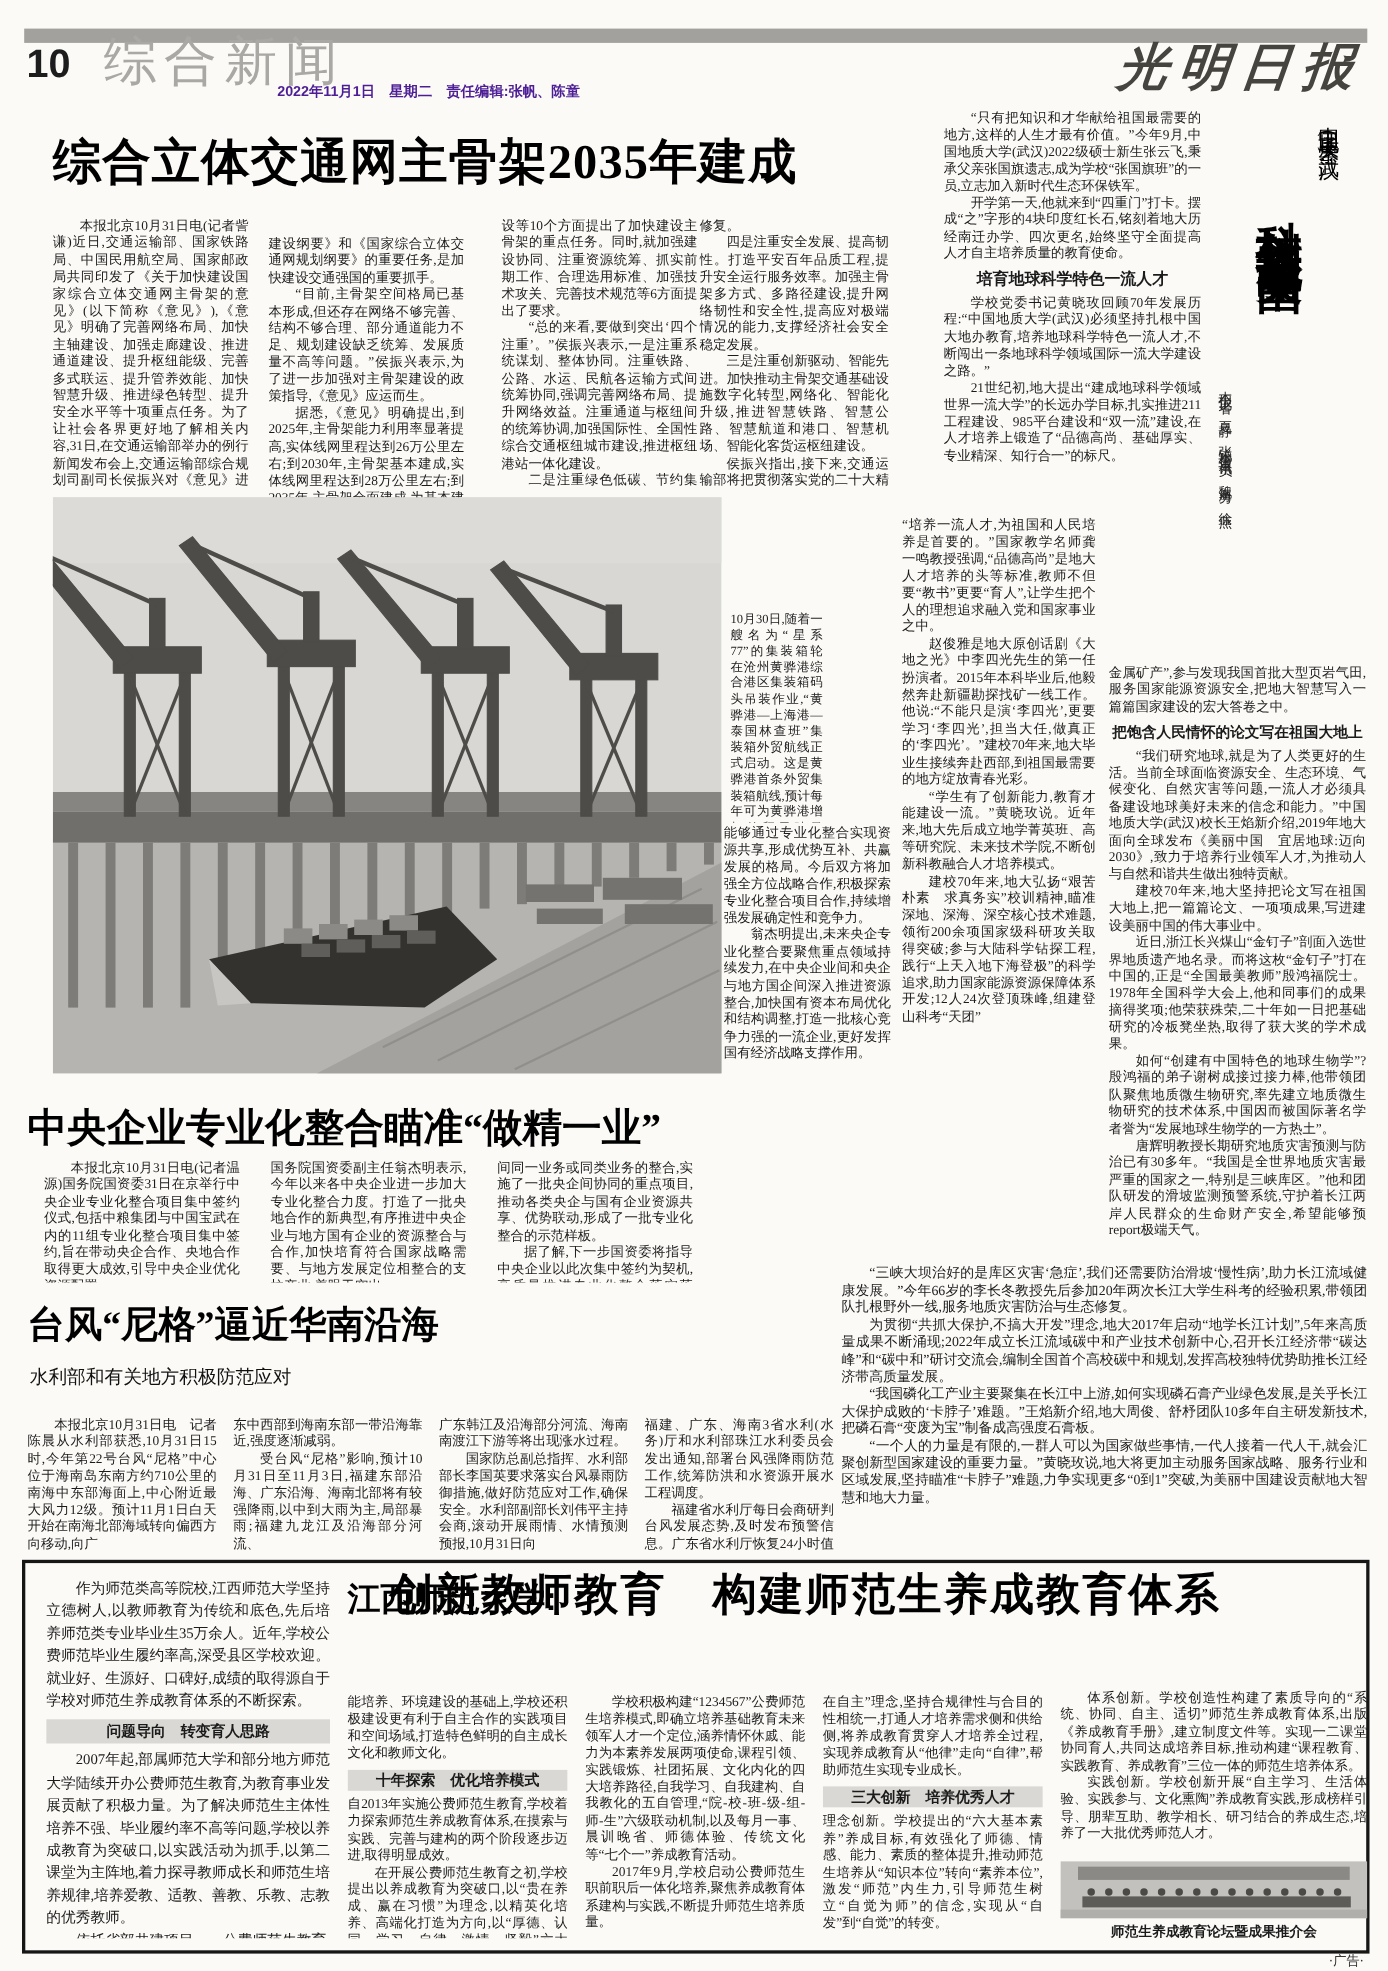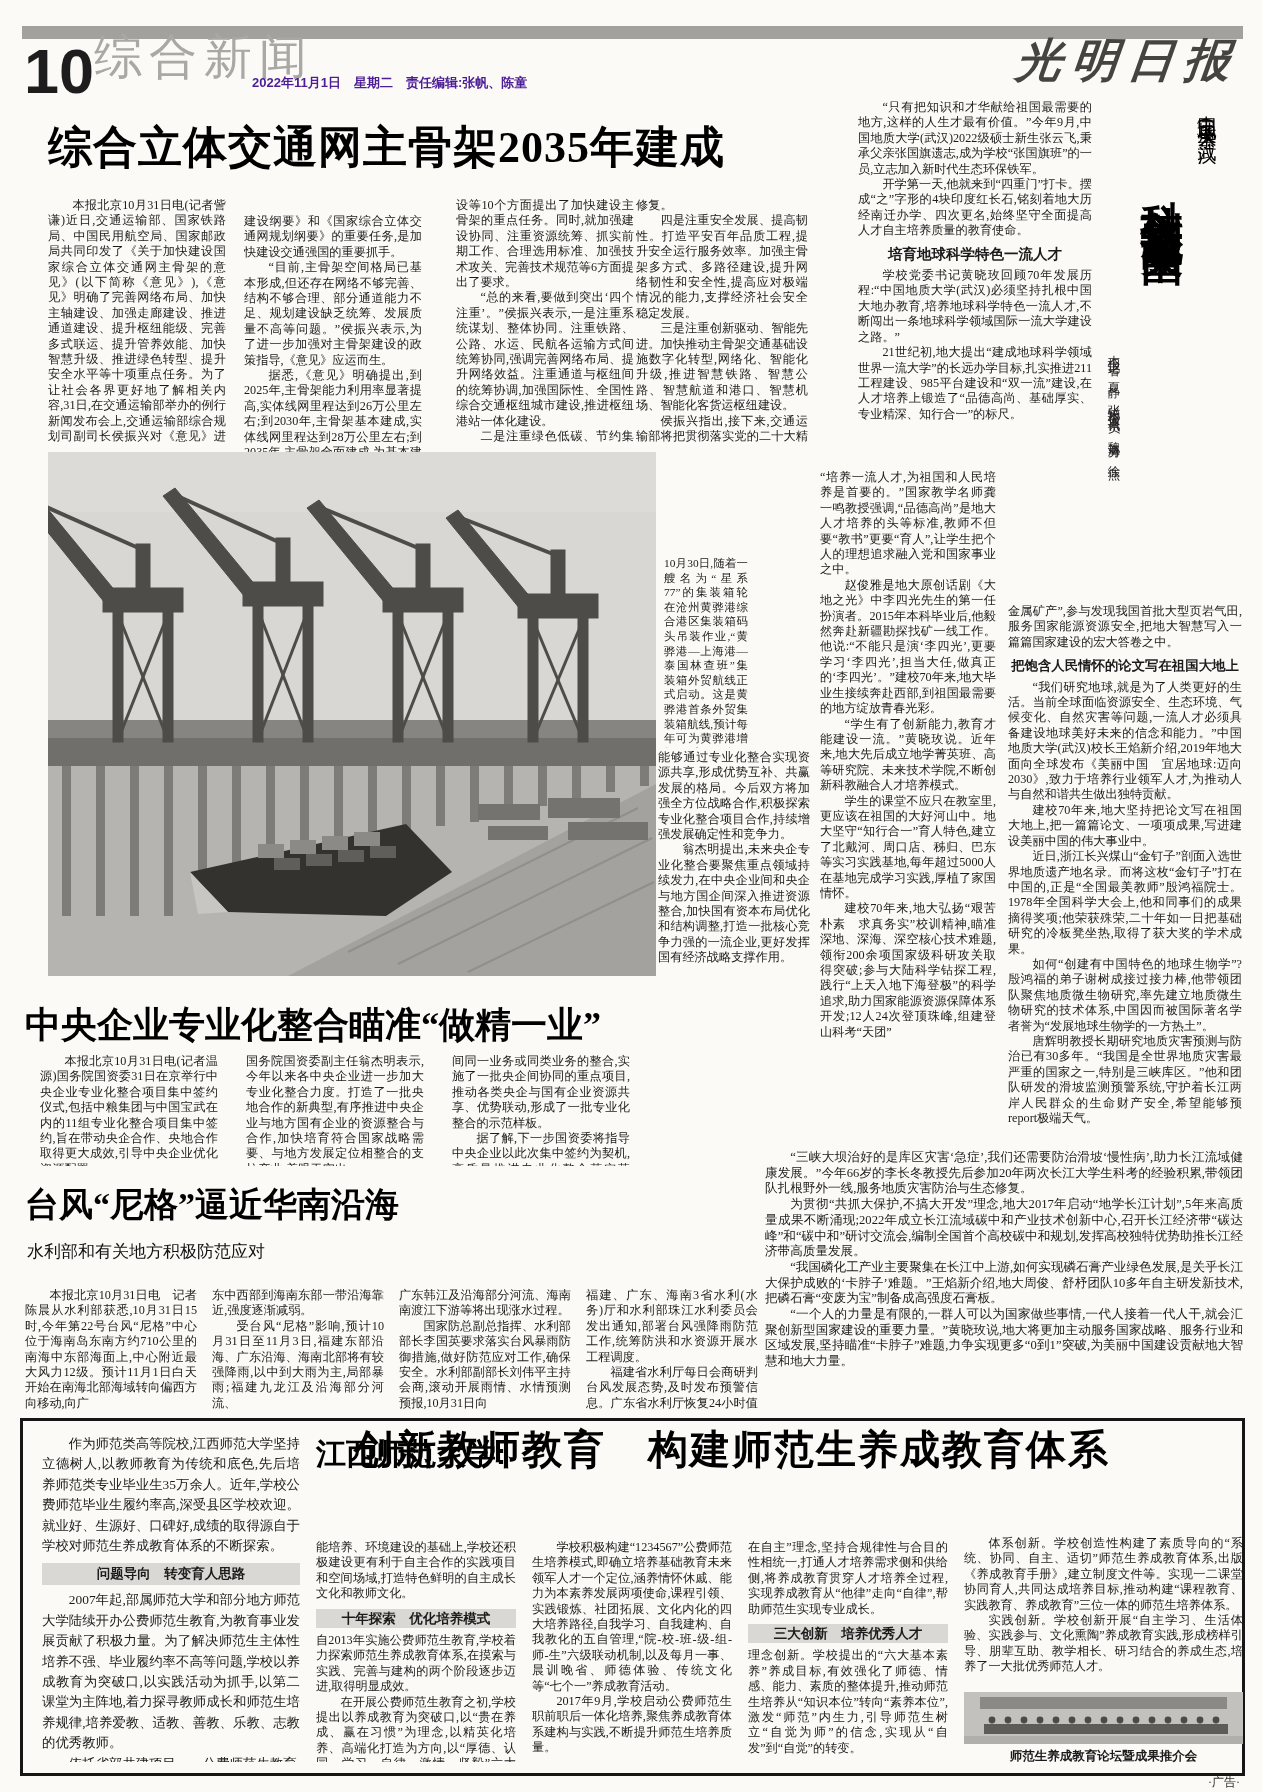--- a/index.html
+++ b/index.html
@@ -1,21 +1,21 @@
 <!DOCTYPE html>
 <html><head>
 <meta charset="utf-8">
 <style>
   html,body{margin:0;padding:0;}
   body{width:1262px;height:1792px;position:relative;background:#fbfaf7;font-family:"Liberation Serif",serif;color:#1b1b1b;overflow:hidden;}
   .abs{position:absolute;}
   .serif{font-family:"Liberation Serif",serif;}
   
   .topbar{left:22px;top:26px;width:1221px;height:13px;background:#a2a19e;}
-  .pagenum{left:24px;top:40px;font-size:63px;font-weight:700;font-family:"Liberation Sans",sans-serif;color:#1d1d1d;line-height:1;}
+  .pagenum{left:24px;top:40px;font-size:36px;font-weight:700;font-family:"Liberation Sans",sans-serif;color:#1d1d1d;line-height:1;}
   .secname{left:94px;top:33px;font-size:48px;font-weight:400;color:#a9a8a5;letter-spacing:7px;line-height:1;font-family:"Liberation Sans",sans-serif;text-align:right;}
   .dateline{left:252px;top:74px;font-size:13px;font-weight:700;color:#4c1d95;font-family:"Liberation Sans",sans-serif;}
   .masthead{right:22px;top:36px;font-size:46px;font-weight:700;font-style:italic;color:#45443f;letter-spacing:10px;transform:skewX(-6deg);line-height:1.1;}
   
   .col{overflow:hidden;font-size:12.2px;line-height:15.4px;}
   .col p{margin:0;text-indent:2em;text-align:justify;}
   .cont p:first-child{text-indent:0;}
   .h-main{font-size:44px;font-weight:900;letter-spacing:1px;color:#000;white-space:nowrap;line-height:1.1;}
   .h-mid{font-size:36px;font-weight:900;color:#000;white-space:nowrap;line-height:1.1;}
   .h-small{font-size:34px;font-weight:900;color:#000;white-space:nowrap;line-height:1.1;}
@@ -226,21 +226,20 @@
   <div>本报记者　夏静　张锐</div>
   <div>本报通讯员　魏海勇　徐燕</div>
 </div>
 <div class="abs vert geo-bigtitle serif" style="left:1134px;top:168px;height:480px;">科技创新扮靓美丽中国</div>
 <div class="abs vert geo-kicker serif" style="left:1194px;top:100px;height:280px;">中国地质大学(武汉):</div>
 
 <div class="abs col serif cont" style="left:820px;top:470px;width:176px;height:674px;">
     <p>“培养一流人才,为祖国和人民培养是首要的。”国家教学名师龚一鸣教授强调,“品德高尚”是地大人才培养的头等标准,教师不但要“教书”更要“育人”,让学生把个人的理想追求融入党和国家事业之中。</p>
     <p>赵俊雅是地大原创话剧《大地之光》中李四光先生的第一任扮演者。2015年本科毕业后,他毅然奔赴新疆勘探找矿一线工作。他说:“不能只是演‘李四光’,更要学习‘李四光’,担当大任,做真正的‘李四光’。”建校70年来,地大毕业生接续奔赴西部,到祖国最需要的地方绽放青春光彩。</p>
     <p>“学生有了创新能力,教育才能建设一流。”黄晓玫说。近年来,地大先后成立地学菁英班、高等研究院、未来技术学院,不断创新科教融合人才培养模式。</p>
-    <p>学生的课堂不应只在教室里,更应该在祖国的大好河山中。地大坚守“知行合一”育人特色,建立了北戴河、周口店、秭归、巴东等实习实践基地,每年超过5000人在基地完成学习实践,厚植了家国情怀。</p>
     <p>建校70年来,地大弘扬“艰苦朴素　求真务实”校训精神,瞄准深地、深海、深空核心技术难题,领衔200余项国家级科研攻关取得突破;参与大陆科学钻探工程,践行“上天入地下海登极”的科学追求,助力国家能源资源保障体系开发;12人24次登顶珠峰,组建登山科考“天团”</p>
   </div>
 
 <div class="abs col serif" style="left:1008px;top:604px;width:234px;height:540px;">
   <div class="paras cont">
       <p>金属矿产”,参与发现我国首批大型页岩气田,服务国家能源资源安全,把地大智慧写入一篇篇国家建设的宏大答卷之中。</p>
     </div>
   <div class="subhead2">把饱含人民情怀的论文写在祖国大地上</div>
   <div class="paras">
       <p>“我们研究地球,就是为了人类更好的生活。当前全球面临资源安全、生态环境、气候变化、自然灾害等问题,一流人才必须具备建设地球美好未来的信念和能力。”中国地质大学(武汉)校长王焰新介绍,2019年地大面向全球发布《美丽中国　宜居地球:迈向2030》,致力于培养行业领军人才,为推动人与自然和谐共生做出独特贡献。</p>

